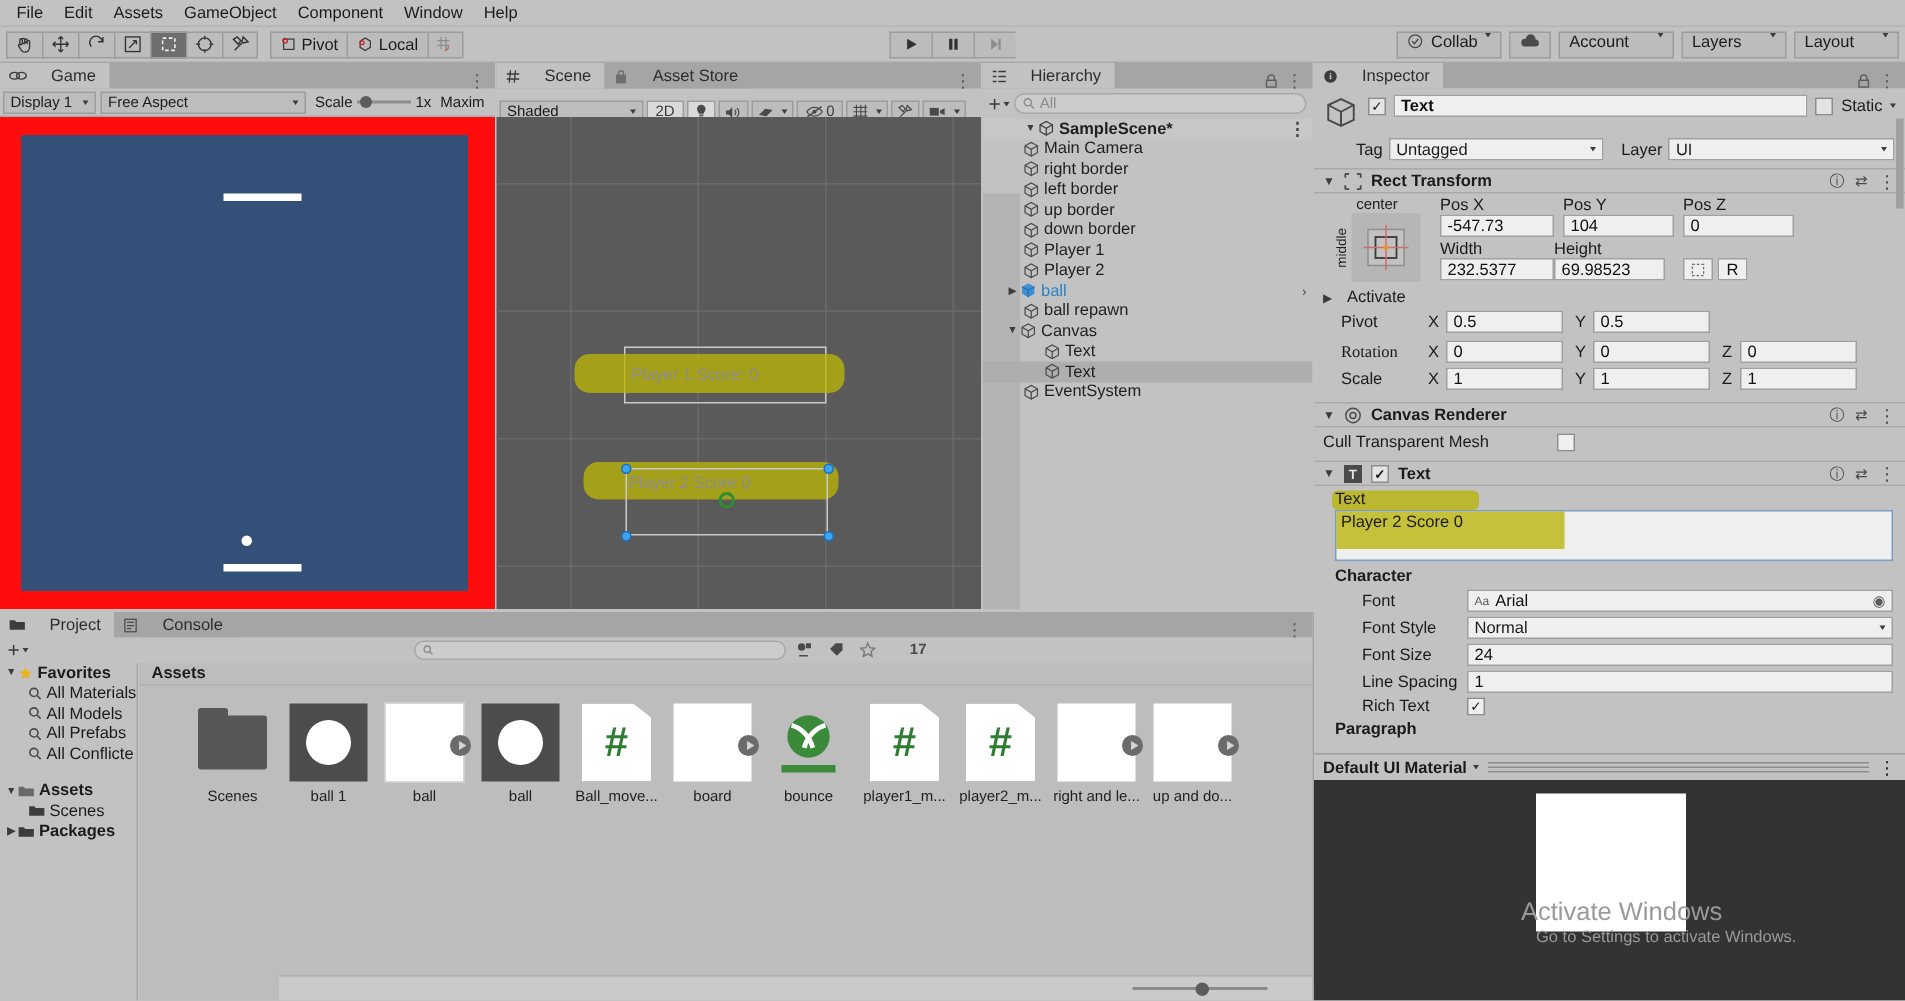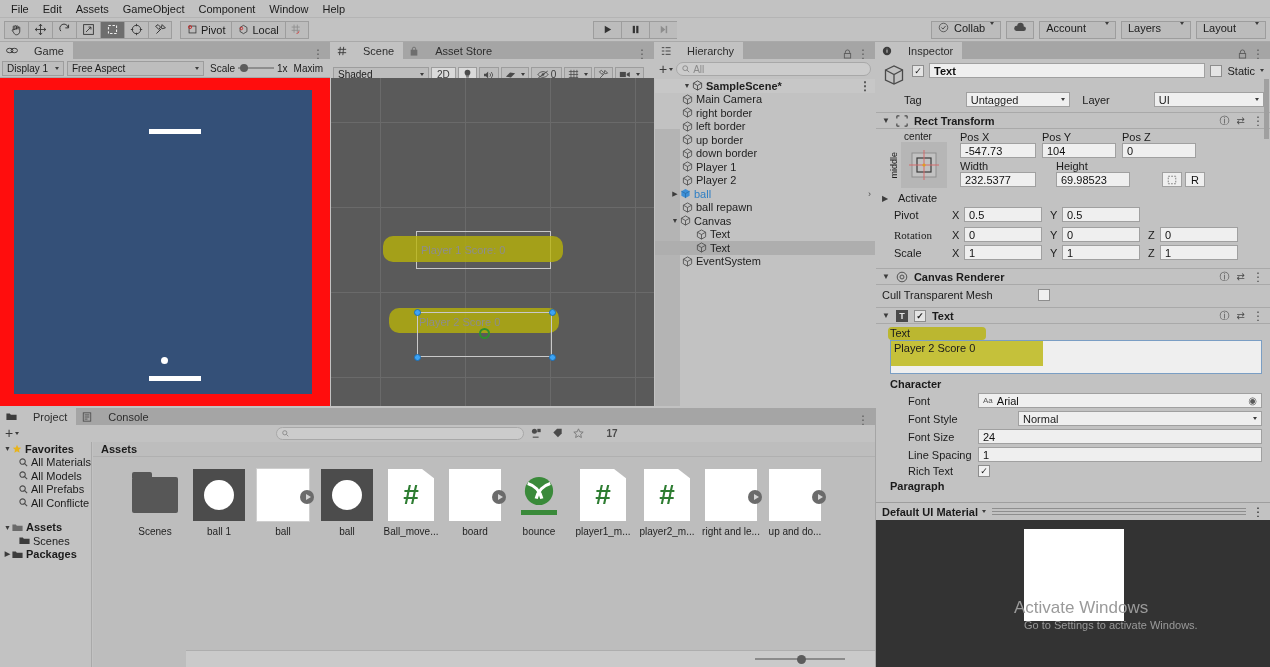--- a/index.html
+++ b/index.html
@@ -89,21 +89,21 @@
   
   #insp-panel{left:876px;top:42px;width:394px;height:478px;}
   .insp-body{position:absolute;top:17px;left:0;right:0;bottom:0;background:#c2c2c2;overflow:hidden;}
   .insp-head{padding:4px 6px 2px 6px;display:flex;align-items:flex-start;gap:6px;}
   .goicon{width:24px;height:24px;flex:none;}
   .namerow{flex:1;display:flex;align-items:center;gap:5px;}
   .cbx{width:12px;height:12px;background:#e4e4e4;border:1px solid #8d8d8d;display:flex;align-items:center;justify-content:center;font-size:9px;color:#1b1b1b;flex:none;}
   .field{height:15px;background:#efefef;border:1px solid #a0a0a0;display:flex;align-items:center;padding:0 4px;font-size:11px;color:#101010;}
   .tagrow{display:flex;align-items:center;gap:4px;padding:3px 6px 5px 28px;}
   .tagrow .lbl{font-size:11px;}
-  .dd{height:15px;background:#efefef;border:1px solid #a0a0a0;display:flex;align-items:center;padding:0 4px;font-size:11px;margin-left:40px;}
+  .dd{height:15px;background:#efefef;border:1px solid #a0a0a0;display:flex;align-items:center;padding:0 4px;font-size:11px;}
   .dd .caret{margin-left:auto;}
   .comp-head{height:17px;background:#c2c2c2;border-top:1px solid #a9a9a9;border-bottom:1px solid #a9a9a9;display:flex;align-items:center;gap:6px;padding:0 6px;font-weight:bold;font-size:11px;}
   .comp-head .tri{font-size:8px;color:#3c3c3c;}
   .comp-head .tools{margin-left:auto;display:flex;align-items:center;gap:7px;font-weight:normal;color:#4a4a4a;font-size:10px;}
   .comp-body{padding:4px 6px 5px 6px;}
   .rtrow{display:flex;align-items:center;gap:4px;margin-bottom:3px;}
   .lbl{font-size:11px;color:#1b1b1b;}
   .anchorbox{width:46px;height:46px;background:#b6b6b6;display:flex;align-items:center;justify-content:center;}
   .axis{font-size:11px;width:8px;}
   .sectitle{font-weight:bold;font-size:11px;margin:4px 0 3px 6px;}
@@ -658,21 +658,21 @@
                 </div>
               <div style="width:74px">
                   <div class="lbl">Pos Y</div>
                   <div class="field">104</div>
                 </div>
               <div style="width:74px">
                   <div class="lbl">Pos Z</div>
                   <div class="field">0</div>
                 </div>
             </div>
-            <div style="display:flex;gap:20px;margin-top:2px;align-items:flex-end;">
+            <div style="display:flex;gap:0;margin-top:2px;align-items:flex-end;">
               <div style="width:76px">
                   <div class="lbl">Width</div>
                   <div class="field">232.5377</div>
                 </div>
               <div style="width:74px">
                   <div class="lbl">Height</div>
                   <div class="field">69.98523</div>
                 </div>
               <div style="display:flex;gap:3px;margin-left:12px;">
                 <div class="field" style="width:20px;justify-content:center">

